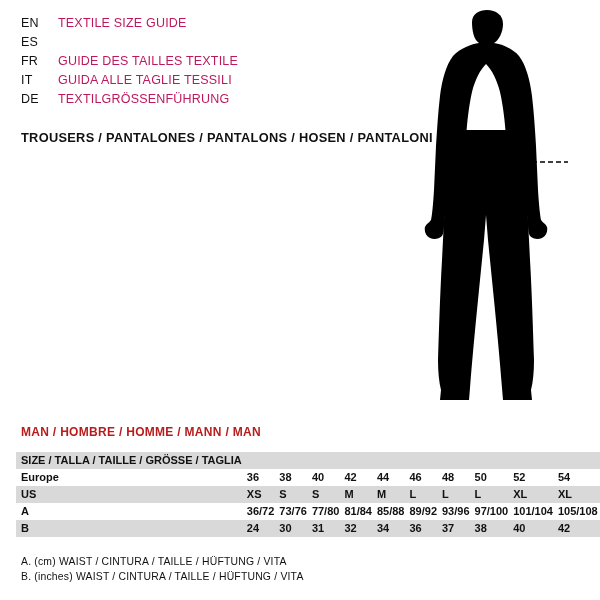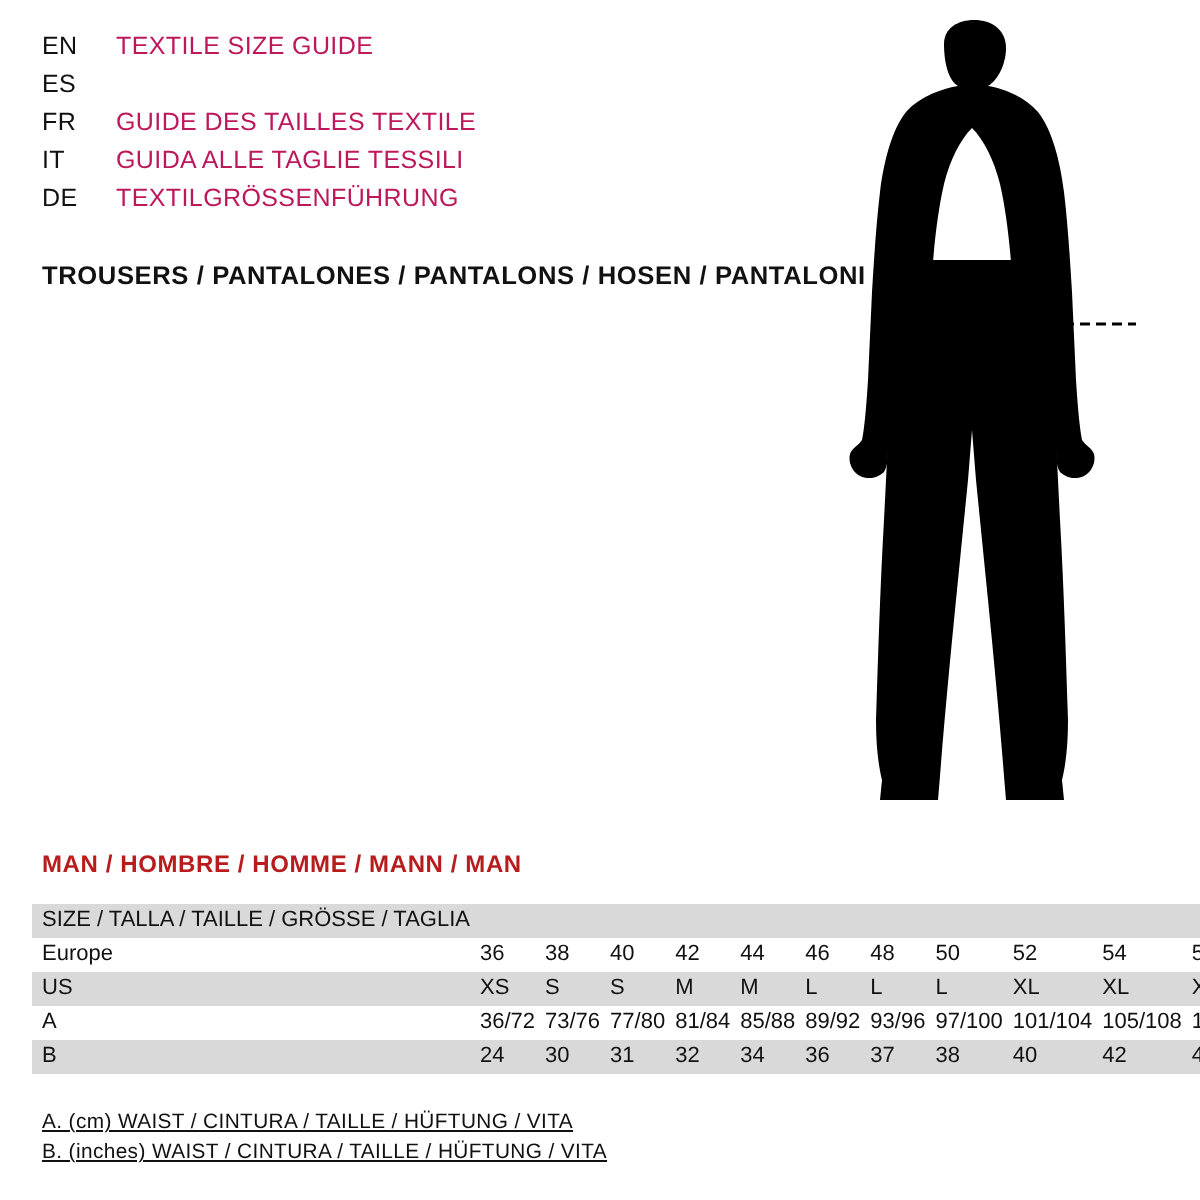--- a/index.html
+++ b/index.html
@@ -100,20 +100,21 @@
     width: 568px;
     border-collapse: collapse;
     font-size: 11px;
   }
   table.size-table td {
     padding: 0 0 0 5px;
     height: 17px;
     line-height: 17px;
     white-space: nowrap;
     color: #111;
+    font-weight: bold;
   }
   table.size-table tr.shaded {
     background: #d9d9d9;
   }
   table.size-table tr.plain {
     background: #ffffff;
   }
   table.size-table td.label-col {
     width: 86px;
   }
@@ -122,21 +123,20 @@
   }
 
   .footnotes {
     position: absolute;
     left: 21px;
     top: 554px;
     font-size: 10.4px;
     line-height: 15px;
     letter-spacing: 0.2px;
     color: #111;
-    text-decoration: underline;
   }
   .footnotes div { white-space: nowrap; }
 </style>
 </head>
 <body>
 
 <div class="page">
 
   <div class="lang-block">
     <div class="lang-row first">

